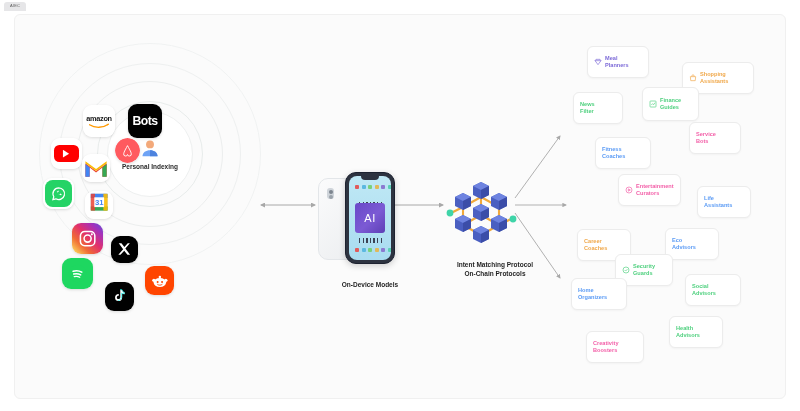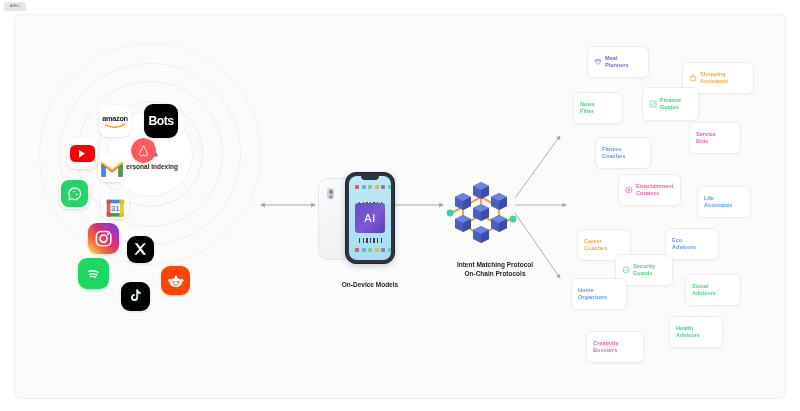--- a/index.html
+++ b/index.html
@@ -63,21 +63,20 @@
     font-size:6.5px; font-weight:bold; color:#2b2b2b;
     margin-top:3px; white-space:nowrap;
   }
 
   .appicon {
     position:absolute;
     border-radius:9px;
     display:flex; align-items:center; justify-content:center;
     box-shadow:0 1px 3px rgba(0,0,0,.13);
     overflow:hidden;
-    margin-left:16px;
   }
 
   
   .phone-back {
     position:absolute; width:42px; height:82px;
     border-radius:10px;
     background:linear-gradient(135deg,#fbfbfc 0%,#eceef0 100%);
     border:1px solid #e3e6e9;
   }
   .phone-front {
@@ -201,21 +200,21 @@
             <div style="width:100%;height:100%;background:#fff;display:flex;align-items:center;justify-content:center;">
       <div style="width:26.04px;height:26.04px;background:#25d366;border-radius:7.75px;display:flex;align-items:center;justify-content:center;">
         <svg width="15.5" height="15.5" viewBox="0 0 24 24">
                   <path d="M12 3a9 9 0 0 0-7.7 13.6L3 21l4.5-1.2A9 9 0 1 0 12 3Z" fill="none" stroke="#fff" stroke-width="1.9"></path>
                   <path d="M9 8.5c.4 2 2.5 4.1 4.5 4.5l1-1.2 2 1-.6 1.5c-2.6.5-6.6-3.5-6.1-6.1L11.3 7l1 2Z" fill="#fff"></path>
                 </svg>
               </div>
             </div>
           </div>
           <div class="appicon" style="left: 70px; top: 176px; width: 28px; height: 28px;">
-            <div style="width:100%;height:100%;background:#fff;display:flex;align-items:flex-end;justify-content:center;">
+            <div style="width:100%;height:100%;background:#fff;display:flex;align-items:flex-start;justify-content:center;">
       <svg width="22.400000000000002" height="22.400000000000002" viewBox="0 0 32 32">
         <rect x="4" y="4" width="24" height="24" rx="3" fill="#fff" stroke="#dadce0"></rect>
         <rect x="4" y="4" width="24" height="6" fill="#4285f4"></rect>
         <rect x="4" y="22" width="24" height="6" fill="#34a853"></rect>
         <rect x="22" y="4" width="6" height="24" fill="#fbbc04" opacity=".9"></rect>
         <rect x="4" y="4" width="6" height="24" fill="#ea4335" opacity=".85"></rect>
         <rect x="9" y="9" width="14" height="14" fill="#fff"></rect>
         <text x="16" y="20" font-size="11" font-weight="bold" text-anchor="middle" fill="#4285f4" font-family="sans-serif">31</text>
       </svg>
             </div>

